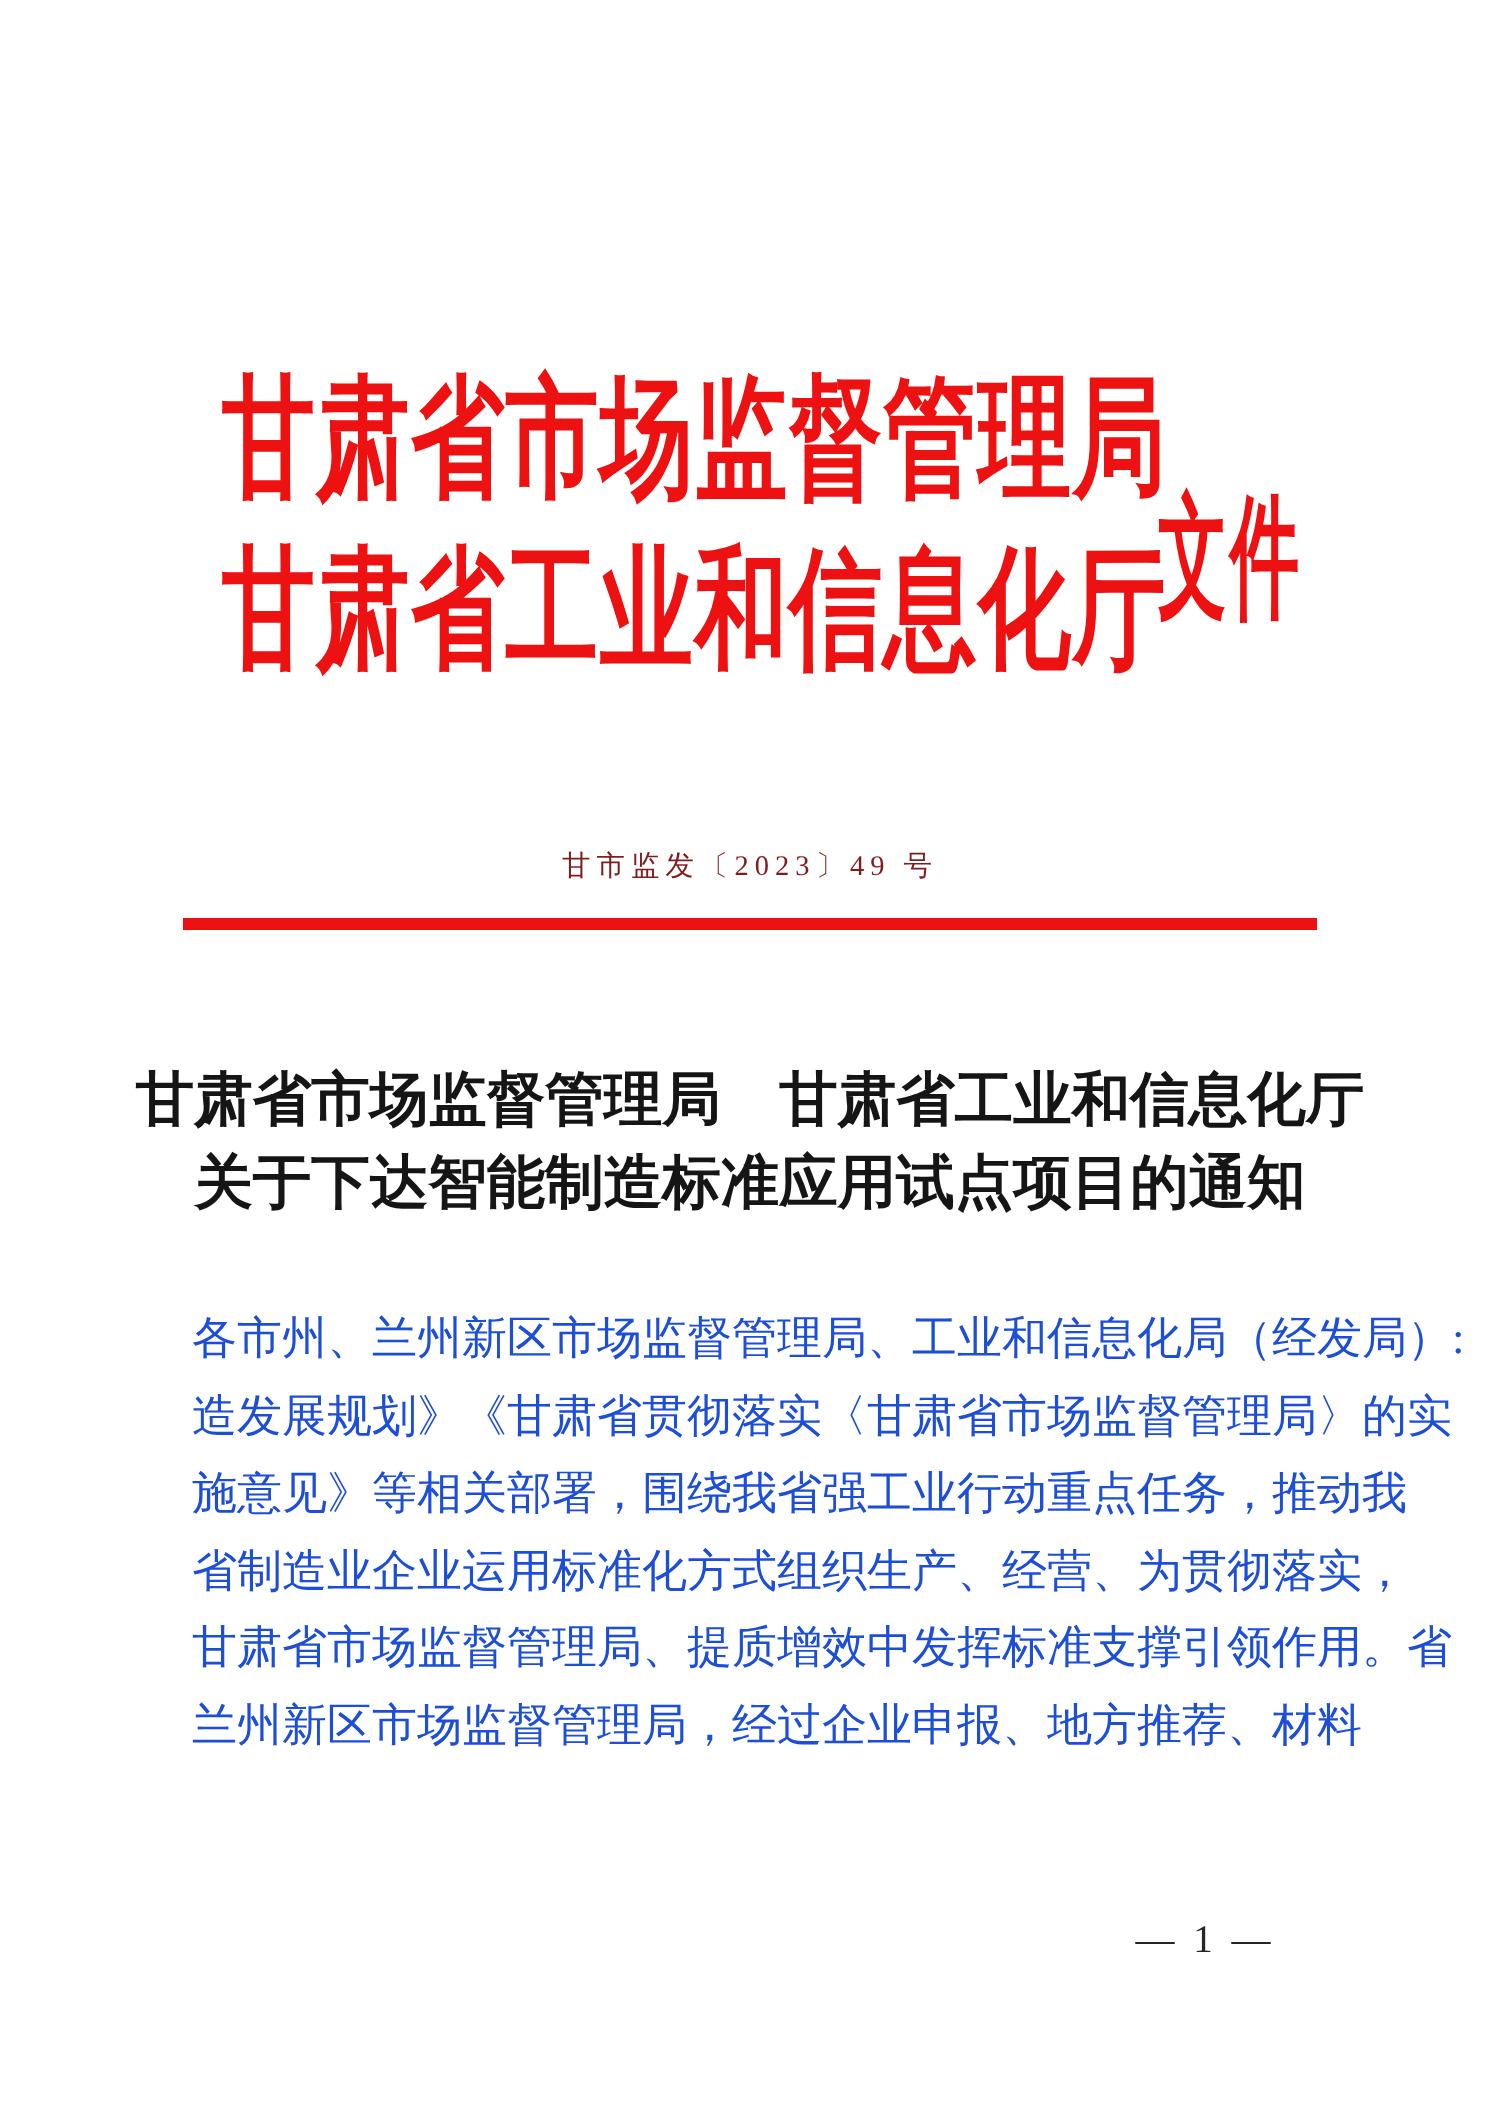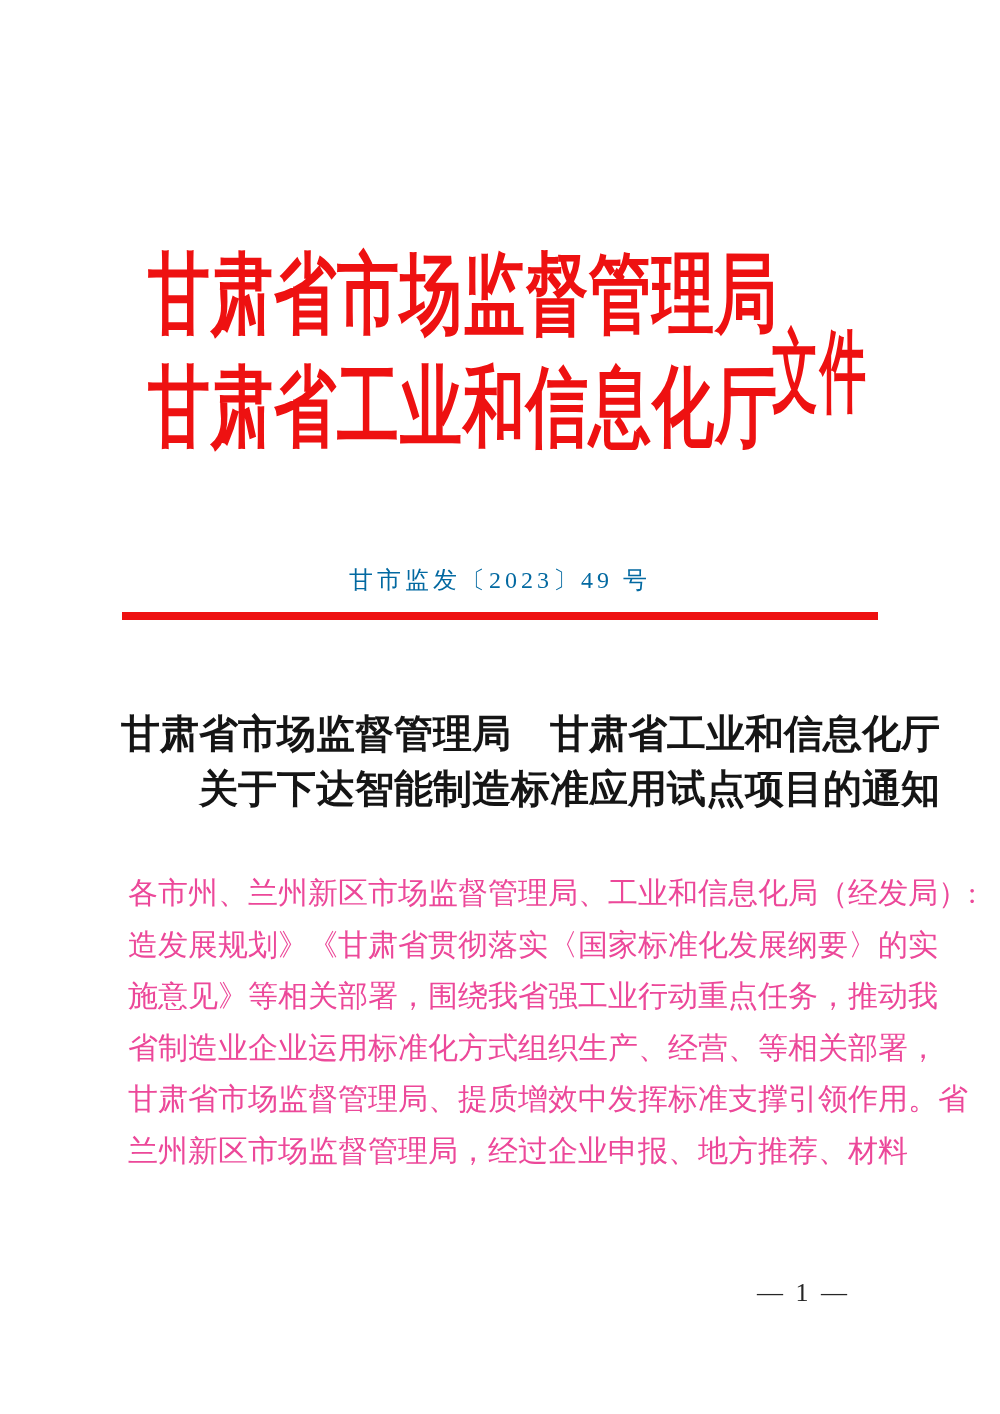--- a/index.html
+++ b/index.html
@@ -37,51 +37,51 @@
     white-space: nowrap;
     letter-spacing: 2px;
     transform: scaleY(1.95);
     transform-origin: top left;
   }
   
   .doc-number {
     position: absolute;
     left: 0; top: 564px; width: 100%;
     text-align: center;
-    font-size: 24px;
-    color: #0369a1;
+    font-size: 19px;
+    color: #7f1d1d;
     letter-spacing: 4px;
     white-space: nowrap;
   }
   
   .red-rule {
     position: absolute;
     left: 122px; top: 612px;
     width: 756px; height: 8px;
     background: #ee1111;
   }
   
   .doc-title {
     position: absolute;
     left: 60px; top: 706px; width: 880px;
-    text-align: right;
+    text-align: center;
     font-weight: 700;
     color: #151515;
     font-size: 39px;
     line-height: 55px;
     white-space: nowrap;
   }
   
   .body-text {
     position: absolute;
     left: 128px; top: 867px;
     width: 740px;
     font-size: 30px;
     line-height: 51.5px;
-    color: #ec4899;
+    color: #1d4ed8;
   }
   .body-text .line {
     height: 51.5px;
     text-align: justify;
     text-align-last: justify;
     white-space: nowrap;
   }
   .body-text .line.indent {
     text-indent: 60px;
   }
@@ -111,22 +111,22 @@
 
   <div class="red-rule"></div>
 
   <div class="doc-title">
     <div>甘肃省市场监督管理局　甘肃省工业和信息化厅</div>
     <div>关于下达智能制造标准应用试点项目的通知</div>
   </div>
 
   <div class="body-text">
     <div class="line">各市州、兰州新区市场监督管理局、工业和信息化局（经发局）:</div>
-    <div class="line">造发展规划》《甘肃省贯彻落实〈国家标准化发展纲要〉的实</div>
+    <div class="line">造发展规划》《甘肃省贯彻落实〈甘肃省市场监督管理局〉的实</div>
     <div class="line">施意见》等相关部署，围绕我省强工业行动重点任务，推动我</div>
-    <div class="line">省制造业企业运用标准化方式组织生产、经营、等相关部署，</div>
+    <div class="line">省制造业企业运用标准化方式组织生产、经营、为贯彻落实，</div>
     <div class="line">甘肃省市场监督管理局、提质增效中发挥标准支撑引领作用。省</div>
     <div class="line">兰州新区市场监督管理局，经过企业申报、地方推荐、材料</div>
   </div>
 
   <div class="page-number">— 1 —</div>
 
 </div>
 
 </body></html>

